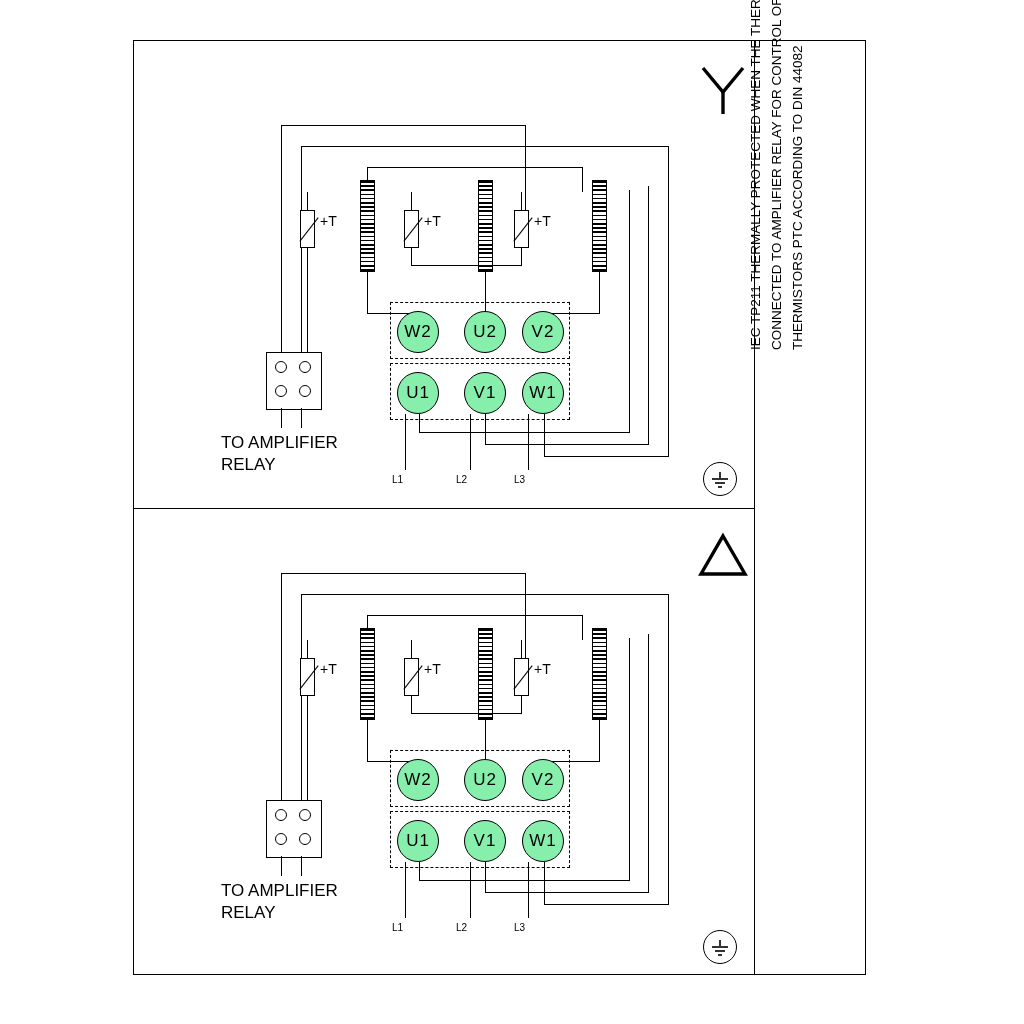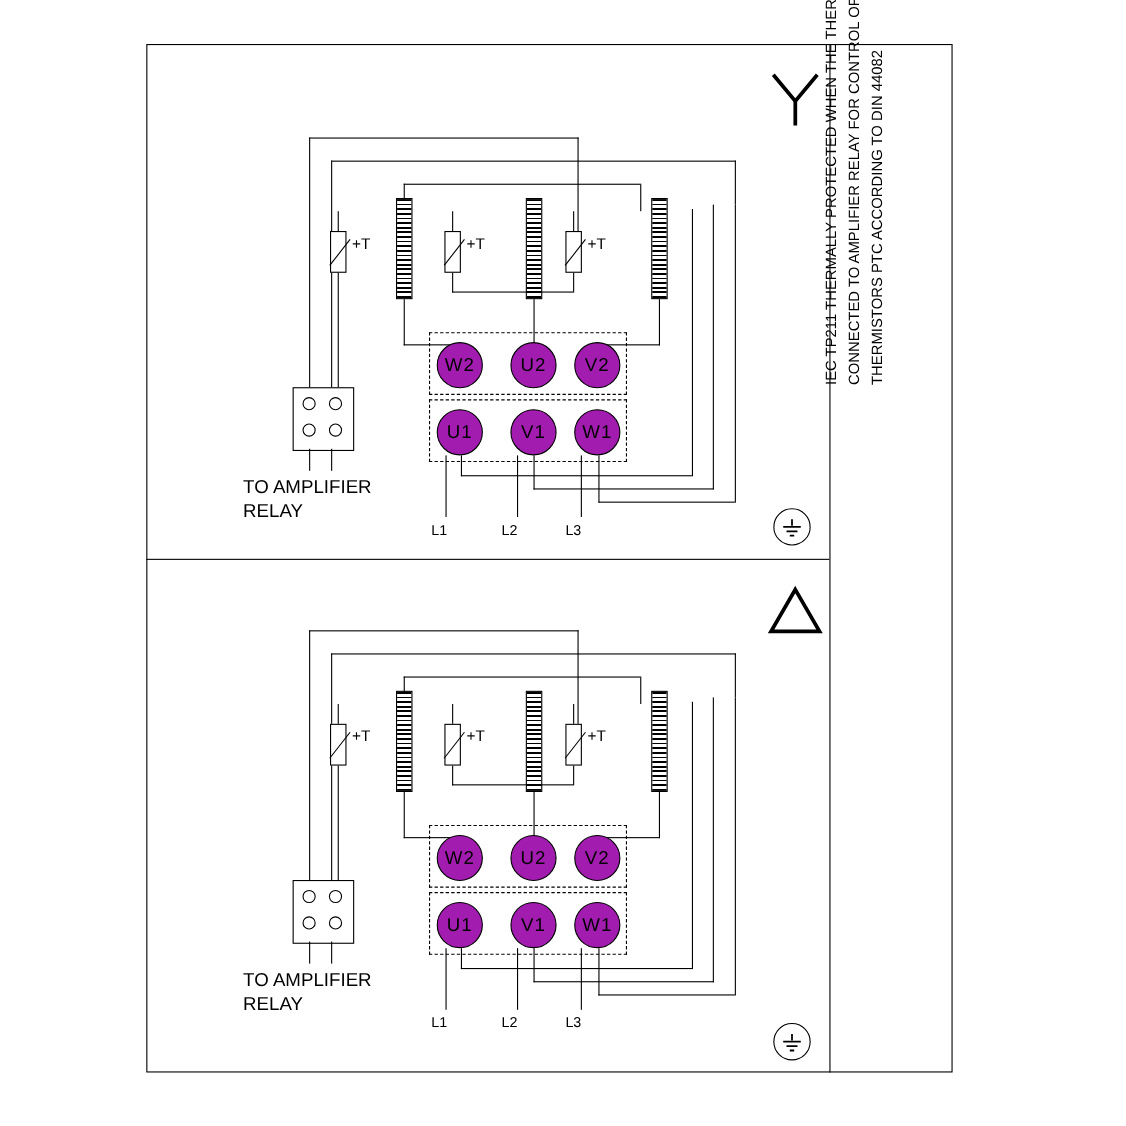--- a/index.html
+++ b/index.html
@@ -53,21 +53,21 @@
   .panel { position: absolute; left: 0; top: 0; width: 100%; height: 100%; }
 
   
   .term {
     position: absolute;
     width: 42px;
     height: 42px;
     border: 1.5px solid #000;
     border-radius: 50%;
     box-sizing: border-box;
-    background: #a21caf;
+    background: #86efac;
     font-size: 17px;
     line-height: 39px;
     text-align: center;
     letter-spacing: 1px;
   }
   
   .dashbox {
     position: absolute;
     border: 1.3px dashed #000;
     box-sizing: border-box;
@@ -130,21 +130,21 @@
     background: #fff;
   }
   .caption {
     position: absolute;
     font-size: 17px;
     line-height: 22px;
     white-space: pre;
   }
   .phase-label {
     position: absolute;
-    font-size: 13px;
+    font-size: 10px;
     text-align: right;
     white-space: nowrap;
   }
   
   .sym { position: absolute; }
   
   .earth-circle {
     position: absolute;
     width: 34px;
     height: 34px;

